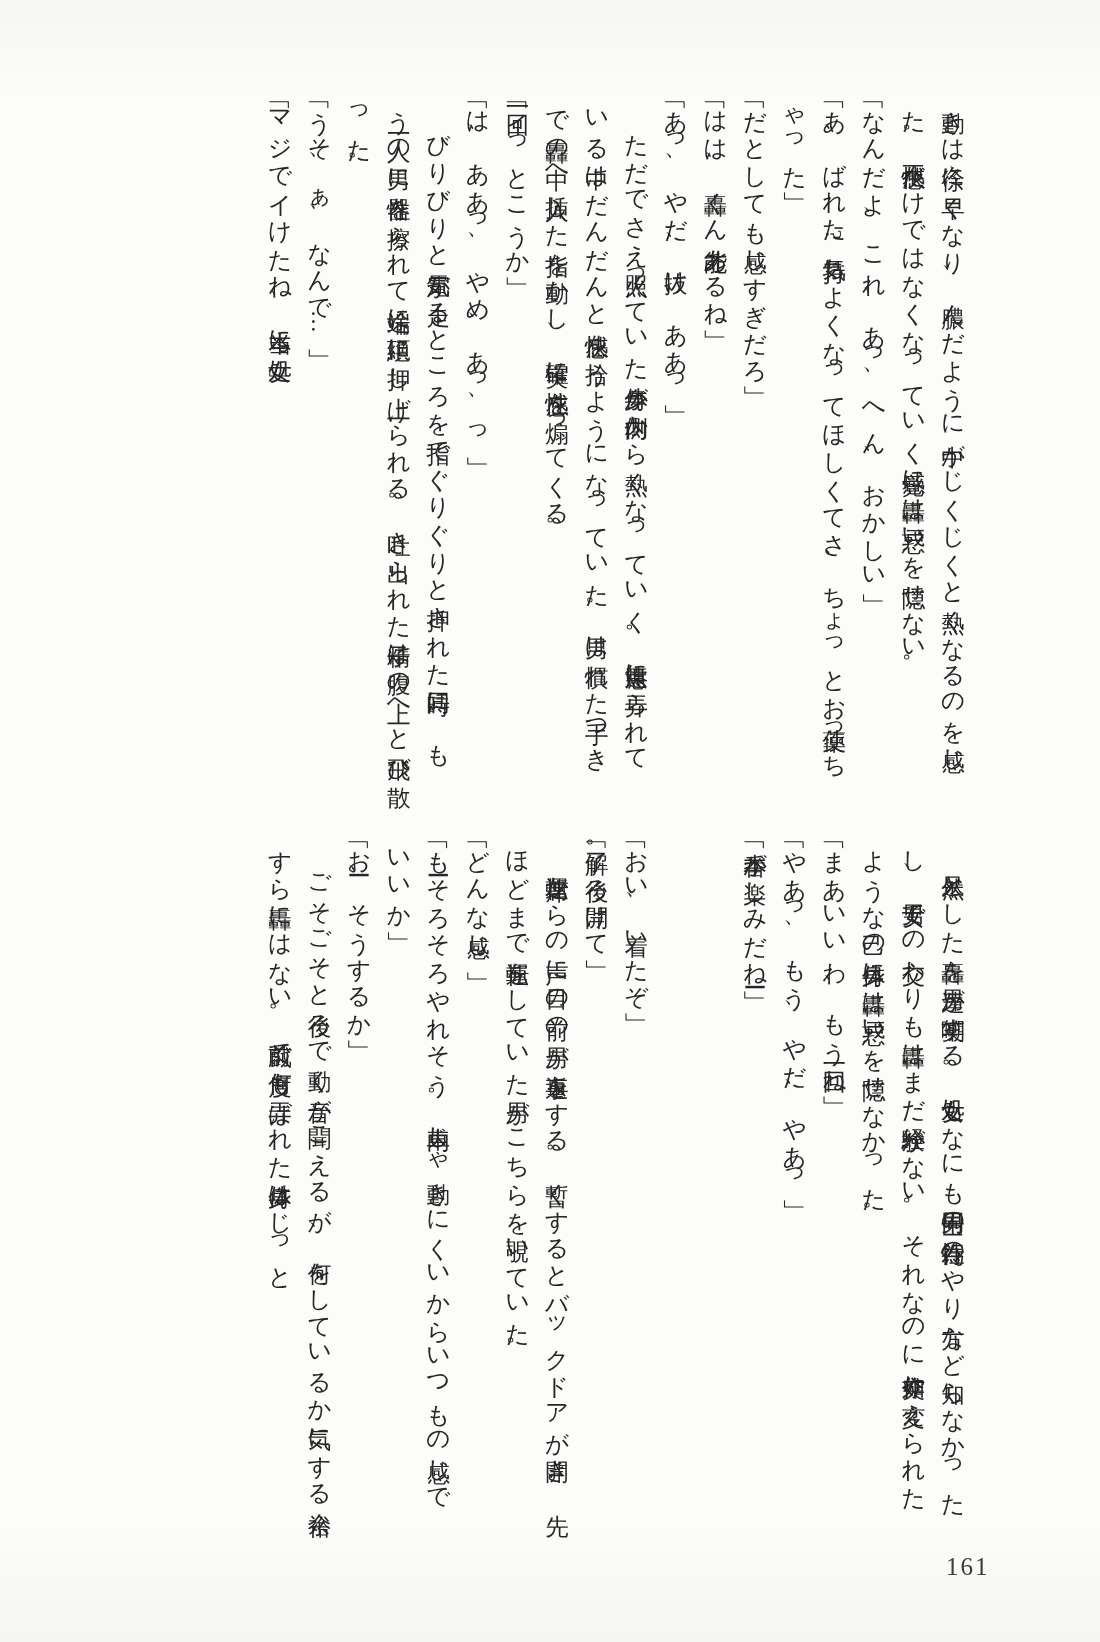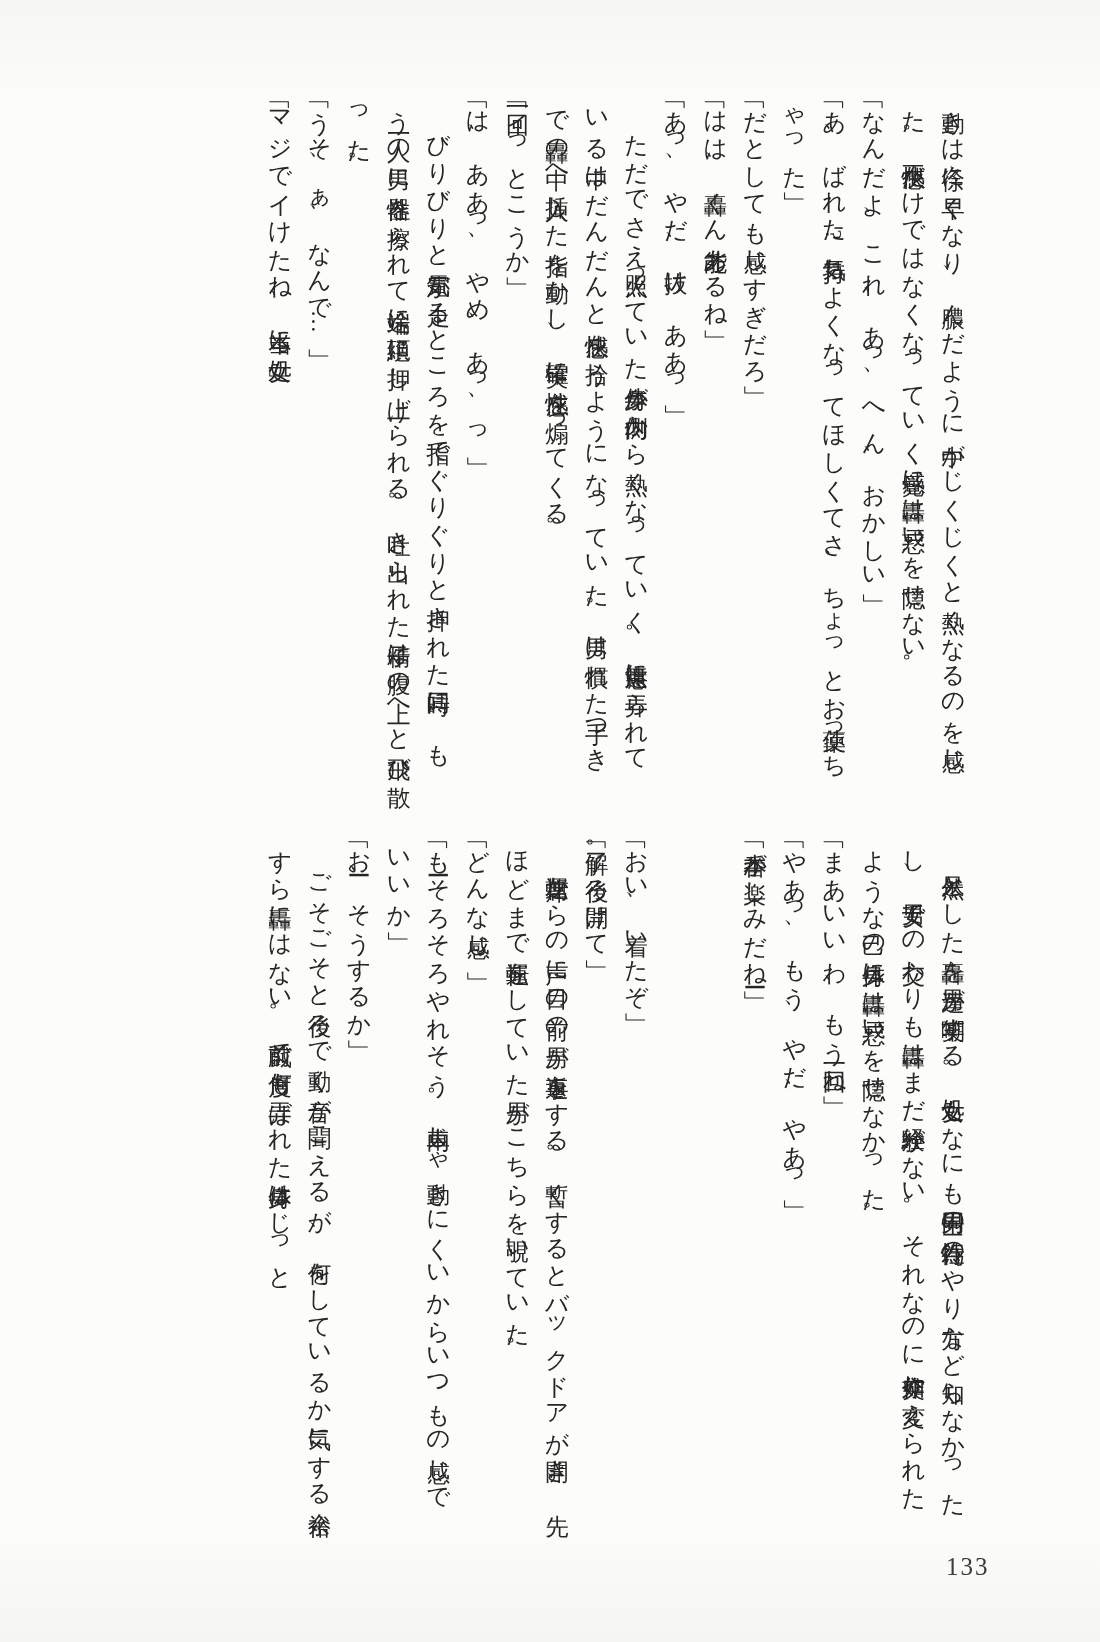--- a/index.html
+++ b/index.html
@@ -81,15 +81,15 @@
       <p class="para blank">　</p>
       <p class="para">「おい、着いたぞ」</p>
       <p class="para">「了解。後ろ開けて」</p>
       <p class="para indent">運転席からの声に目の前の男が返事をする。暫くするとバックドアが開き、先ほどまで運転をしていた男がこちらを覗いていた。</p>
       <p class="para">「どんな感じ?」</p>
       <p class="para">「もーそろそろやれそう。車内じゃ動きにくいからいつもの感じでいいか」</p>
       <p class="para">「おー、そうするか」</p>
       <p class="para indent">ごそごそと後ろで動く音が聞こえるが、何をしているか気にする余裕すら轟にはない。前戯で何度も弄ばれた身体はじっと</p>
     </div>
 
-  <div class="page-number">133</div>
+  <div class="page-number">161</div>
 
 </div>
 
 </body></html>

